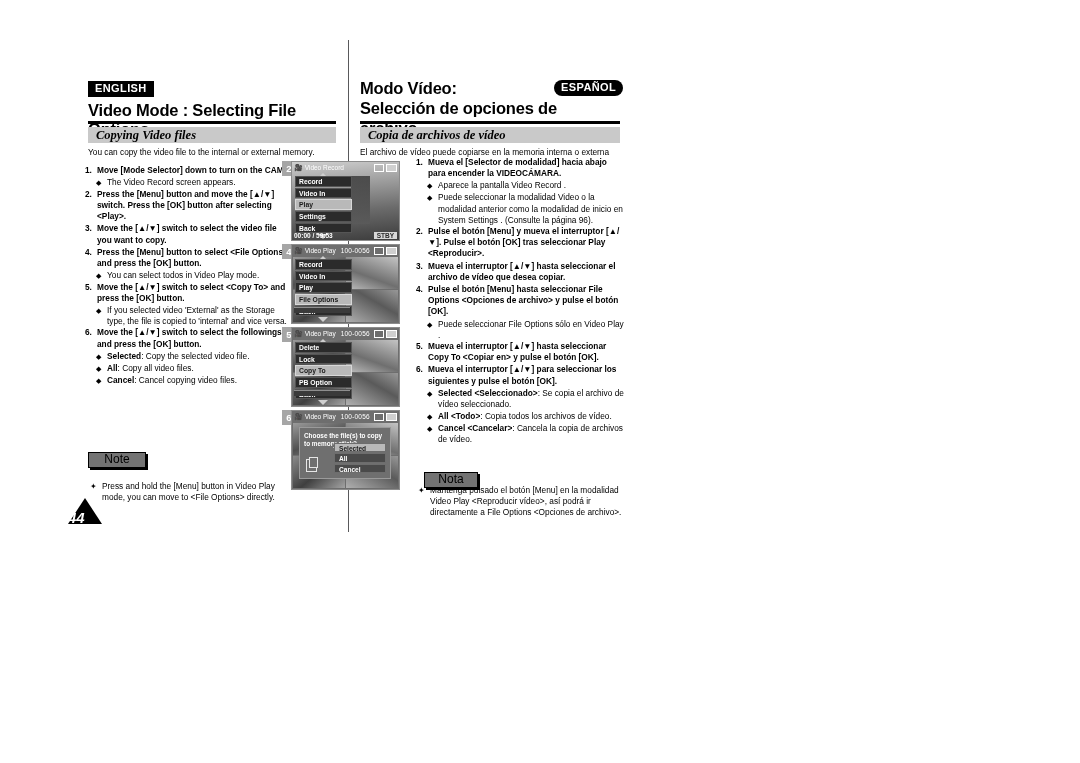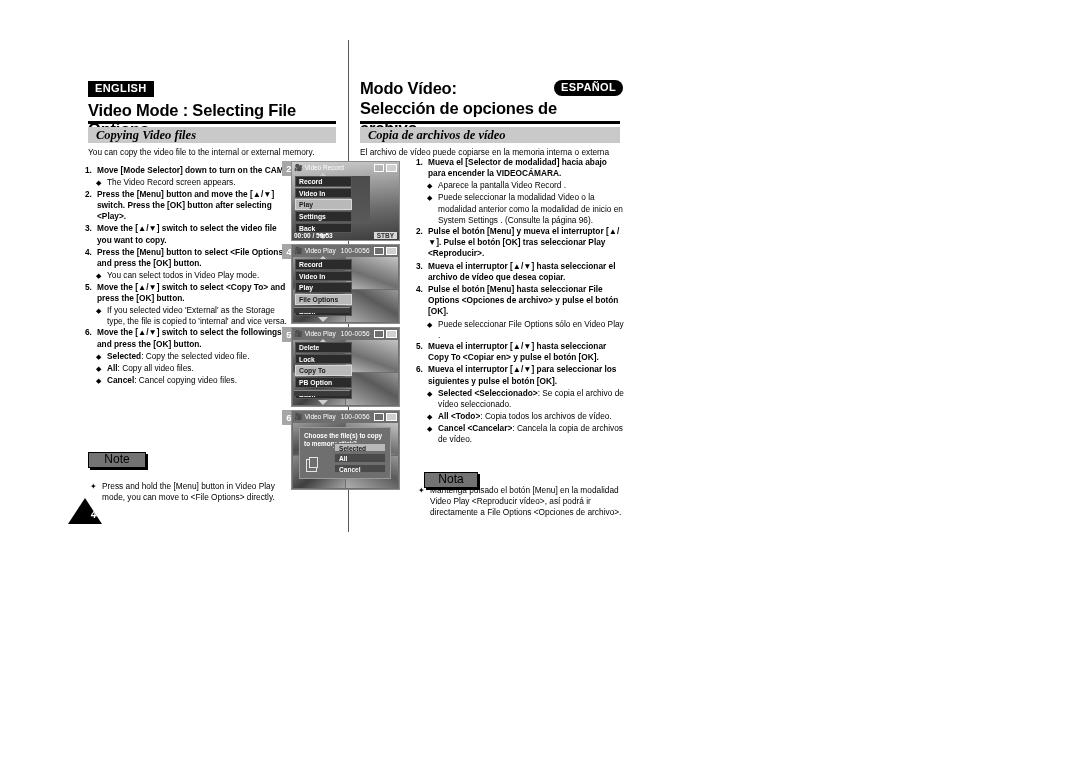--- a/index.html
+++ b/index.html
@@ -68,22 +68,22 @@
   .note-body .bul{width:12px;flex:0 0 12px;font-size:8px;}
 
   
   .pagenum{position:absolute;left:68px;top:498px;width:34px;height:26px;}
   .pagenum .tri{
     position:absolute;left:0;top:0;width:0;height:0;
     border-left:17px solid transparent;border-right:17px solid transparent;
     border-bottom:26px solid #000;
   }
   .pagenum .pn{
-    position:absolute;left:0;top:11px;width:34px;text-align:right;
-    color:#fff;font-size:10px;font-weight:bold;font-style:italic;
+    position:absolute;left:0;top:11px;width:34px;text-align:left;
+    color:#fff;font-size:15px;font-weight:bold;font-style:italic;
   }
 
   
   .shot{position:absolute;width:107px;height:78px;border:1.2px solid #8c8c8c;background:#6e6e6e;overflow:hidden;}
   .badge{
     position:absolute;width:14px;height:15px;background:#a6a6a6;color:#fff;
     font-size:9.5px;font-weight:bold;text-align:center;line-height:15px;
   }
   .lcd-top{
     position:absolute;left:0;top:0;right:0;height:11px;

